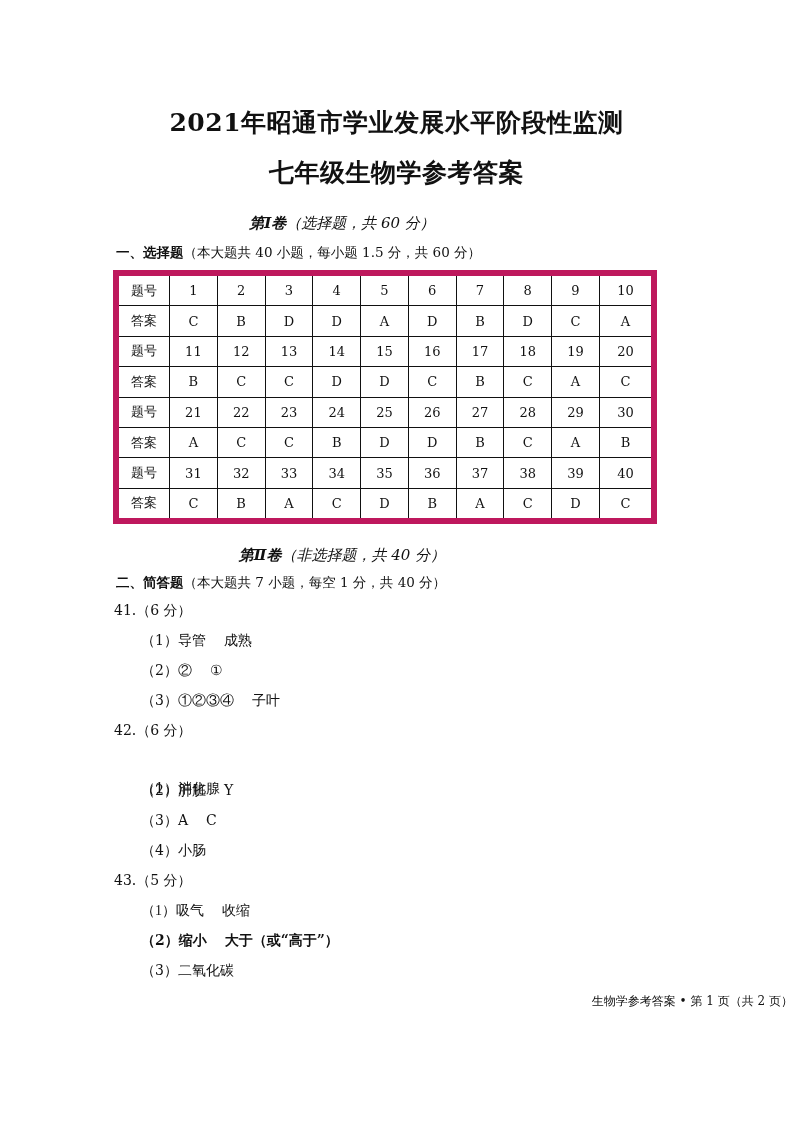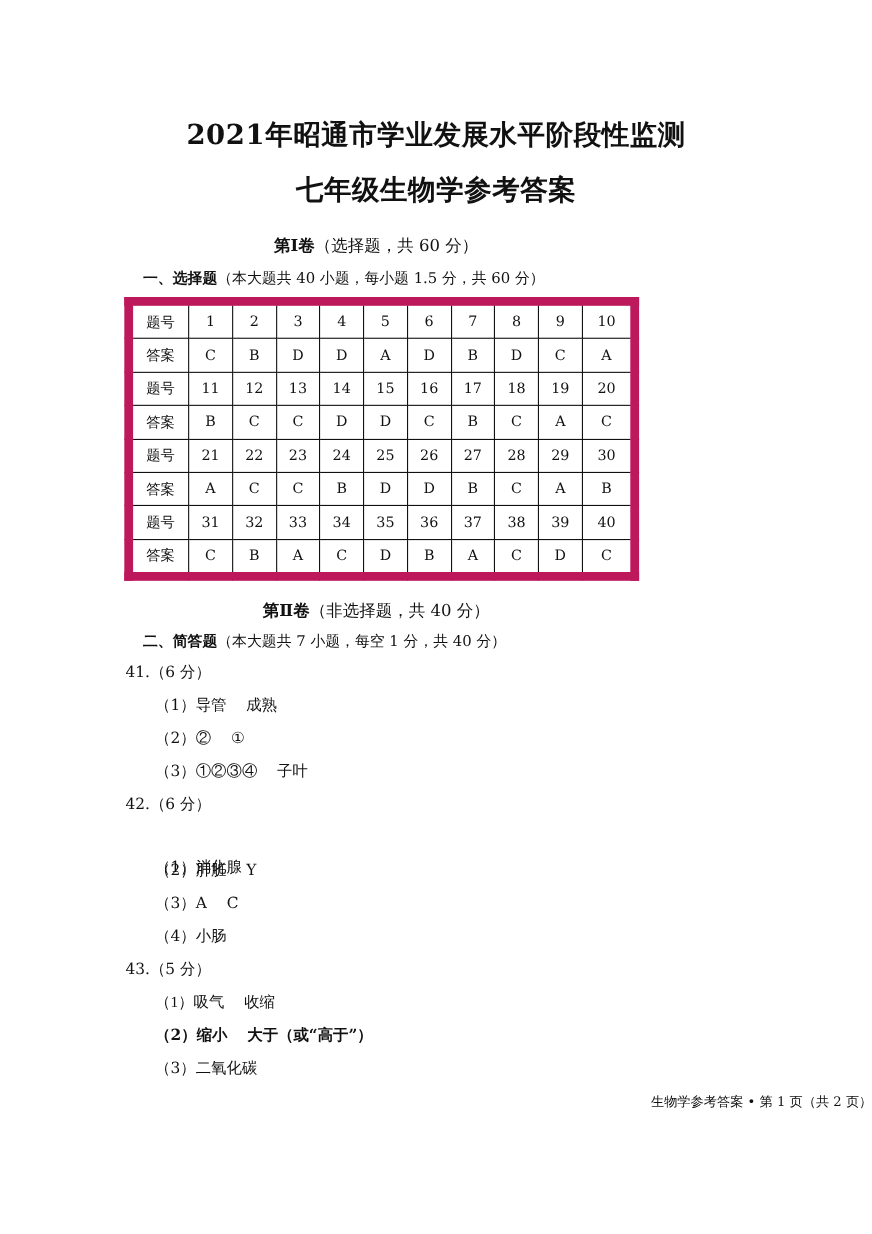--- a/index.html
+++ b/index.html
@@ -2,26 +2,26 @@
 <html><head>
 <meta charset="utf-8">
 <style>
   html, body { margin:0; padding:0; background:#ffffff; }
   body { width:793px; height:1122px; position:relative; overflow:hidden;
          font-family:"DejaVu Serif","Liberation Serif",serif; color:#111; }
   .title { position:absolute; left:0; width:793px; text-align:center;
            font-weight:bold; font-size:25px; letter-spacing:0.5px; }
   .t1 { top:106px; }
   .t2 { top:156px; }
-  .sec-title { position:absolute; left:0; width:684px; text-align:center; font-size:15px; }
+  .sec-title { position:absolute; left:0; width:684px; text-align:center; font-size:15px;font-style:italic; }
   .sec-title b { font-weight:bold; }
-  .sub { position:absolute; left:130px; font-size:13.5px; }
+  .sub { position:absolute; left:116px; font-size:13.5px; }
   .sub b { font-weight:bold; }
-  table.ans { position:absolute; left:113px; top:270px; width:468px; border-collapse:collapse;
-              border:8px solid #be185d; font-size:13px; }
+  table.ans { position:absolute; left:113px; top:270px; width:544px; border-collapse:collapse;
+              border:6px solid #be185d; font-size:13px; }
   table.ans td { border:1px solid #111; height:29.4px; text-align:center; padding:0; }
   table.ans td.h { width:50px; }
   .q { position:absolute; left:114px; font-size:14px; }
   .a { position:absolute; left:141px; font-size:14px; white-space:pre; }
   .gap { display:inline-block; width:18px; }
   .footer { position:absolute; top:993px; left:0; width:793px; text-align:right; font-size:12px; }
 </style>
 </head>
 <body>
 

